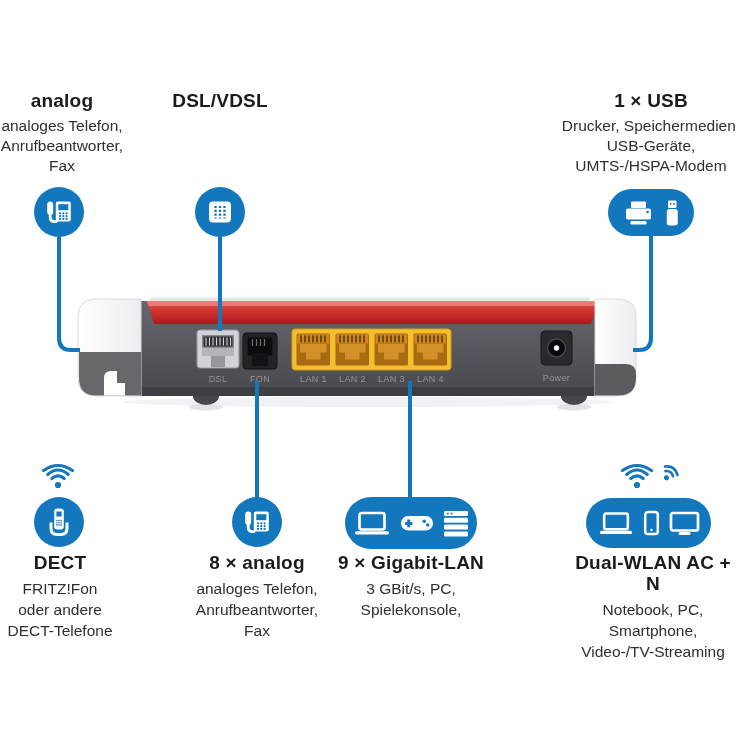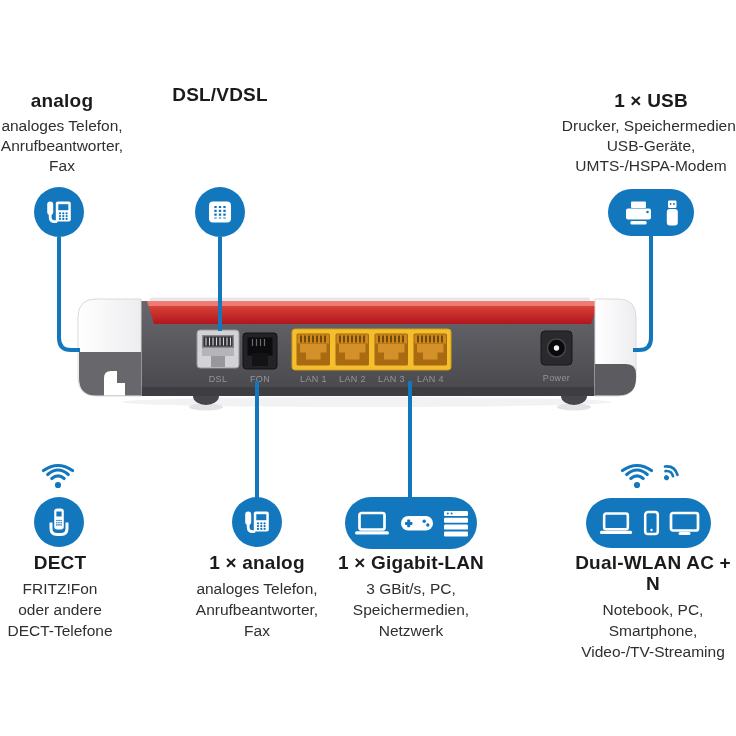--- a/index.html
+++ b/index.html
@@ -145,21 +145,21 @@
 
   <div class="feature top" style="left:-4px;top:90px;width:132px">
     <div class="title">analog</div>
     <div class="sub">
       <div>analoges Telefon,</div>
       <div>Anrufbeantworter,</div>
       <div>Fax</div>
     </div>
   </div>
 
-  <div class="feature top" style="left:146px;top:84px;width:148px">
+  <div class="feature top" style="left:146px;top:90px;width:148px">
     <div class="title">DSL/VDSL</div>
   </div>
 
   <div class="feature top" style="left:558px;top:90px;width:186px">
     <div class="title">1 × USB</div>
     <div class="sub">
       <div>Drucker, Speichermedien,</div>
       <div>USB-Geräte,</div>
       <div>UMTS-/HSPA-Modem</div>
     </div>
@@ -323,34 +323,33 @@
   <div class="feature bottom" style="left:-6px;top:552px;width:132px">
     <div class="title">DECT</div>
     <div class="sub">
       <div>FRITZ!Fon</div>
       <div>oder andere</div>
       <div>DECT-Telefone</div>
     </div>
   </div>
 
   <div class="feature bottom" style="left:187px;top:552px;width:140px">
-    <div class="title">1 × analog</div>
+    <div class="title">8 × analog</div>
     <div class="sub">
       <div>analoges Telefon,</div>
       <div>Anrufbeantworter,</div>
       <div>Fax</div>
     </div>
   </div>
 
   <div class="feature bottom" style="left:330px;top:552px;width:162px">
-    <div class="title">1 × Gigabit-LAN</div>
+    <div class="title">9 × Gigabit-LAN</div>
     <div class="sub">
       <div>3 GBit/s, PC,</div>
-      <div>Speichermedien,</div>
-      <div>Netzwerk</div>
+      <div>Spielekonsole,</div>
     </div>
   </div>
 
   <div class="feature bottom" style="left:566px;top:552px;width:174px">
     <div class="title">Dual-WLAN AC + N</div>
     <div class="sub">
       <div>Notebook, PC,</div>
       <div>Smartphone,</div>
       <div>Video-/TV-Streaming</div>
     </div>

